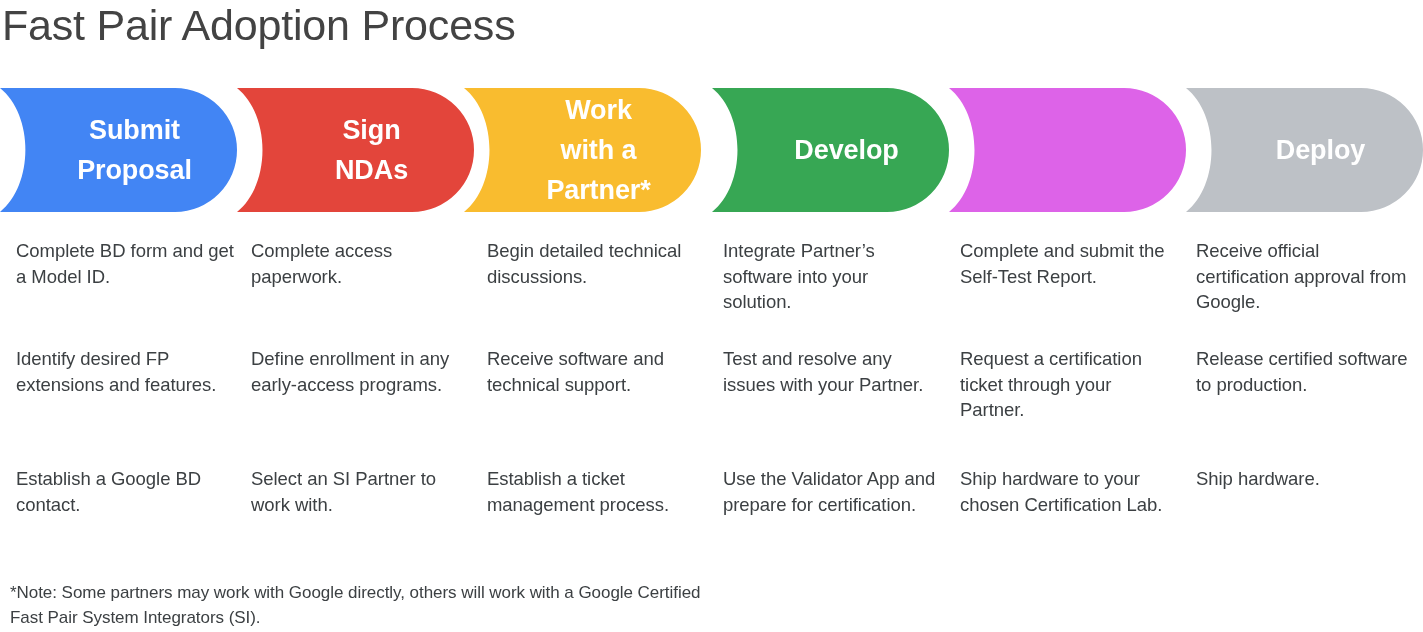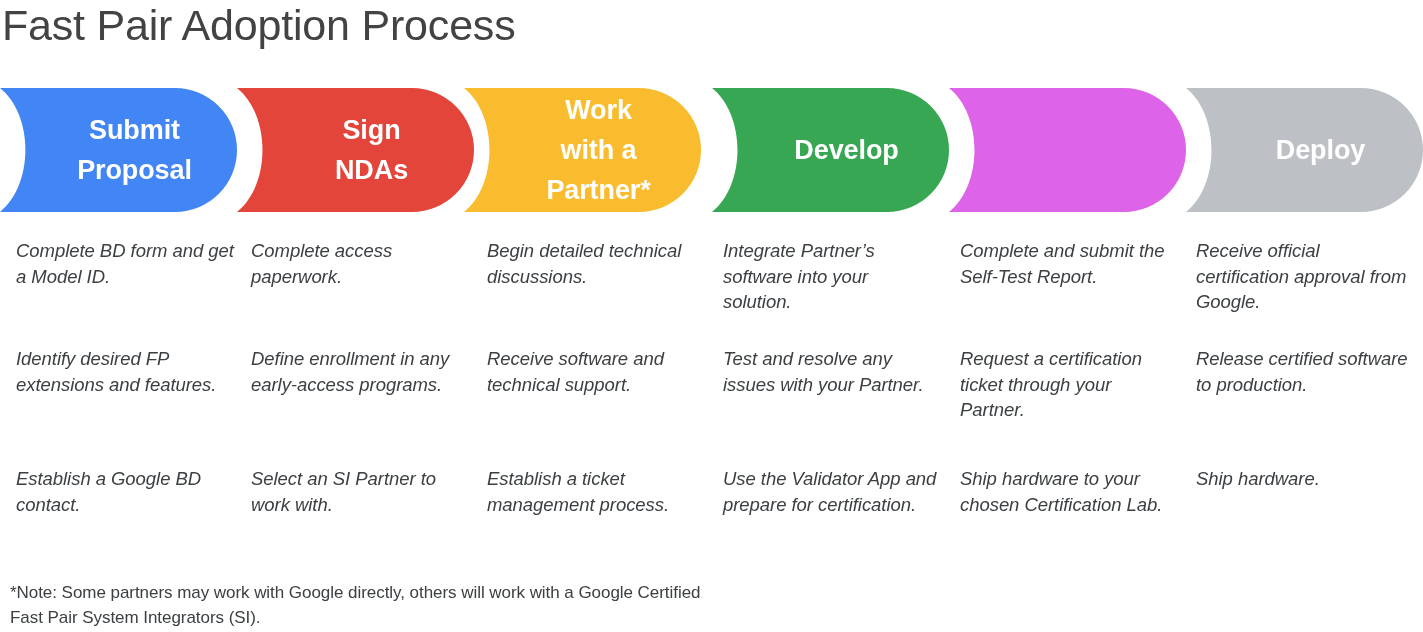--- a/index.html
+++ b/index.html
@@ -79,21 +79,20 @@
     position: absolute;
     top: 0;
     width: 222px;
   }
   .cell {
     position: absolute;
     font-size: 18.5px;
     line-height: 25.5px;
     color: #3c4043;
     letter-spacing: -0.05px;
-    font-style: italic;
   }
   .cell.r0 { top: 0px; }
   .cell.r1 { top: 108px; }
   .cell.r2 { top: 228px; }
 
   
   #footnote {
     position: absolute;
     left: 10px;
     top: 580px;

